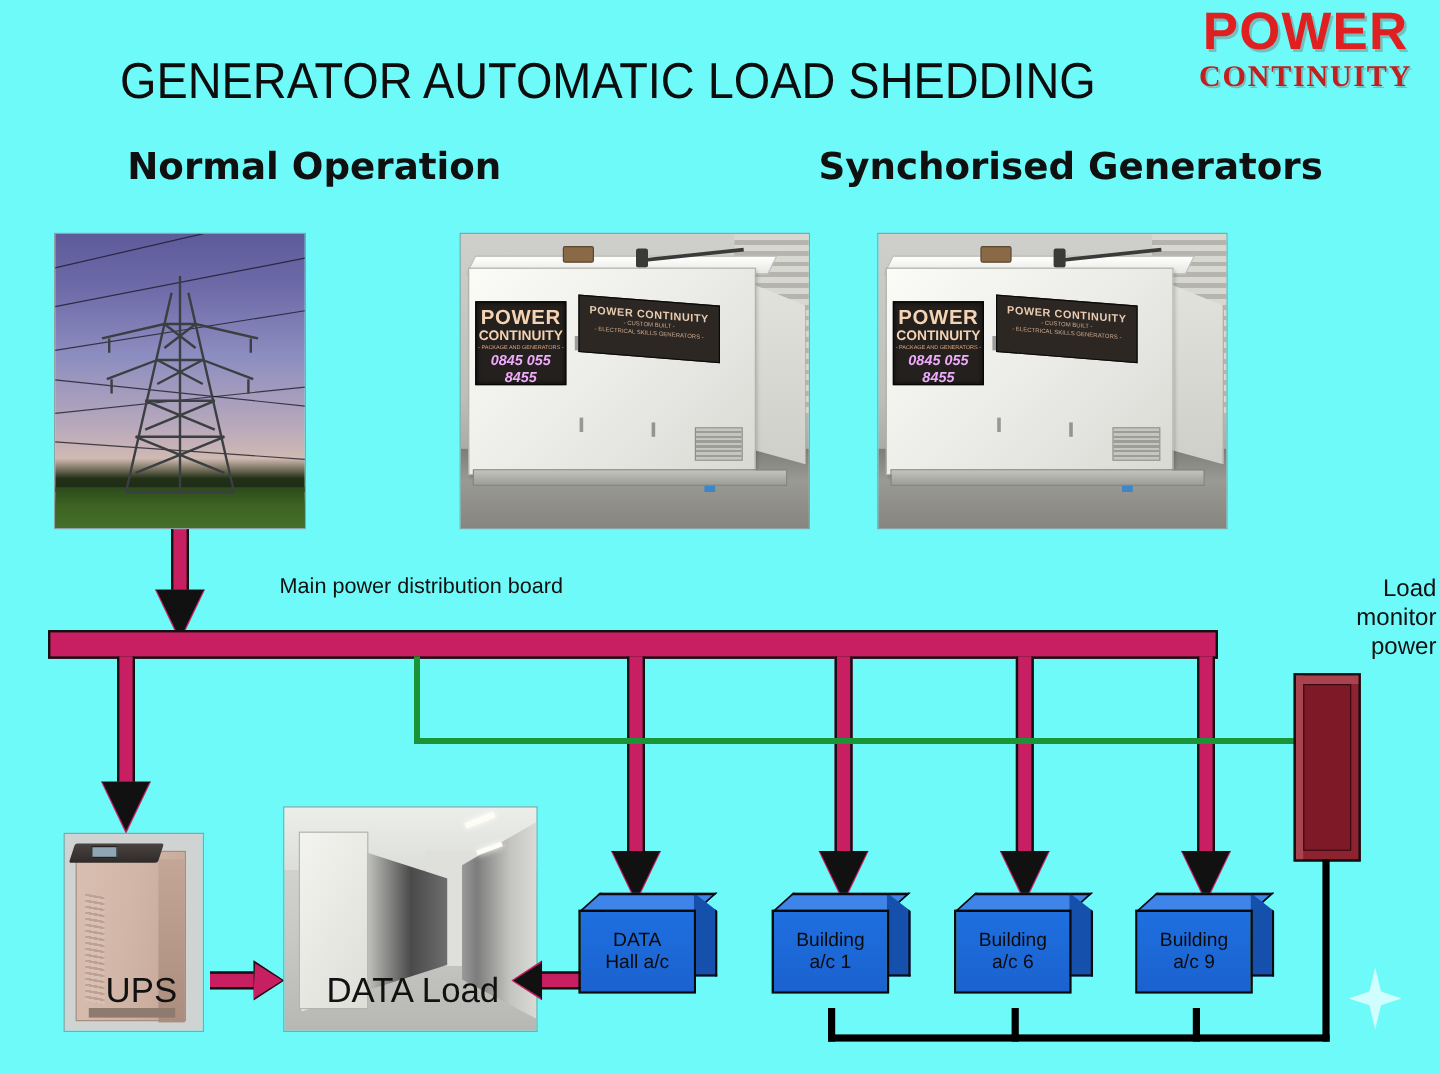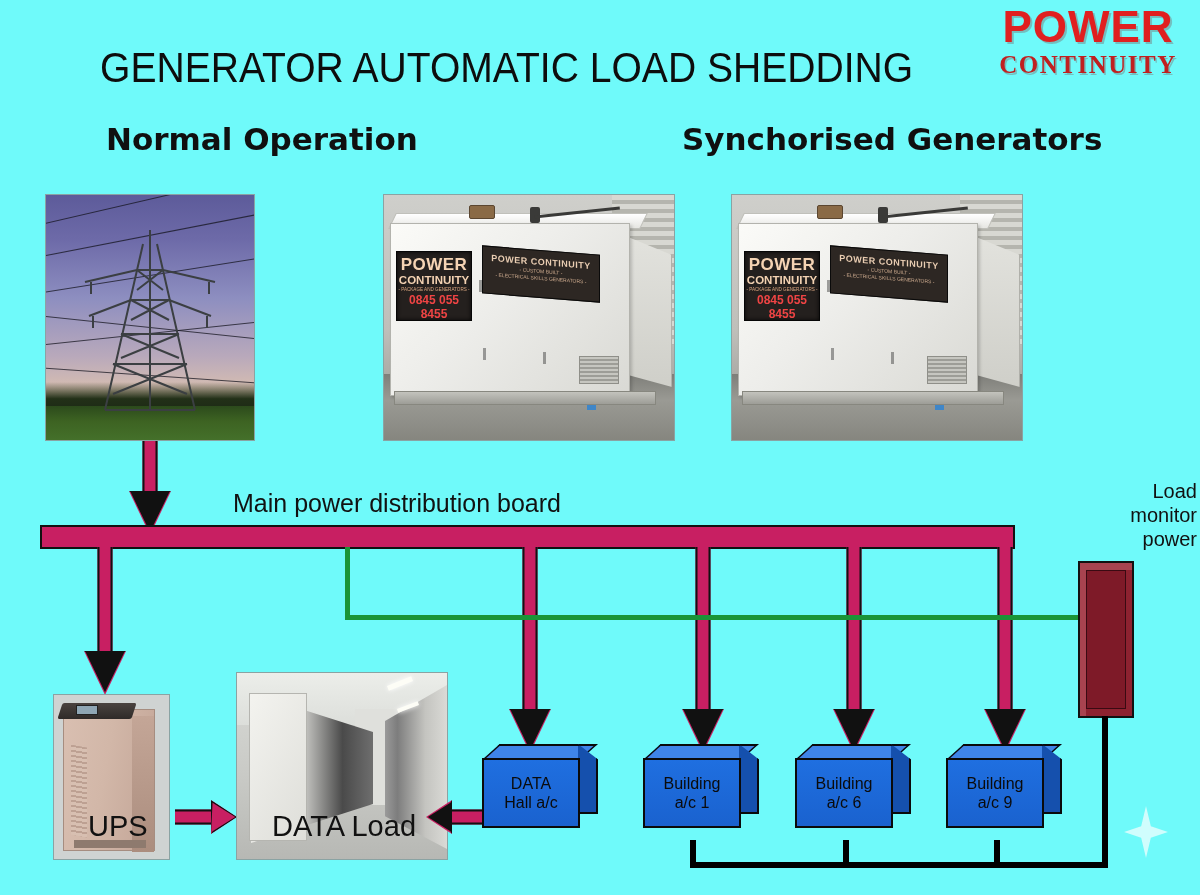--- a/index.html
+++ b/index.html
@@ -102,22 +102,22 @@
     position: absolute; left: 12px; top: 56px; width: 76px; height: 70px;
     background: #24201e; border: 1px solid #060606;
     color: #f0c8a8; text-align: center; overflow: hidden;
     box-shadow: inset 0 0 4px rgba(0,0,0,0.8);
   }
   .gen-panel .p1 { font-weight: bold; font-size: 17px; color:#f5d4b4; line-height: 18px; margin-top: 4px;
     font-family:"Liberation Sans", sans-serif; letter-spacing:0.5px; }
   .gen-panel .p2 { font-weight: bold; font-size: 11.5px; color:#f3d2b2; line-height: 13px;
     font-family:"Liberation Sans", sans-serif; }
   .gen-panel .p3 { font-size: 4.6px; color:#d9a57f; line-height: 6px; }
-  .gen-panel .p4 { font-weight: bold; font-size: 12px; color:#ef4444; line-height: 14px;
-    font-family:"Liberation Sans", sans-serif; }
+  .gen-panel .p4 { font-weight: bold; font-size: 12px; color:#f0abfc; line-height: 14px;
+    font-family:"Liberation Sans", sans-serif;font-style:italic; }
   .gen-banner {
     position: absolute; left: 98px; top: 55px; width: 118px; height: 48px;
     background: #2d2723; border:1px solid #0a0a0a;
     transform: skewY(4.5deg);
     color:#e9cdb2; text-align:center; overflow:hidden;
   }
   .gen-banner .b1 { font-size: 9px; font-weight: bold; margin-top:6px; line-height:11px; letter-spacing:0.5px; }
   .gen-banner .b2 { font-size: 5px; line-height: 7px; color:#caa88c; }
   .gen-door { position: absolute; background: rgba(0,0,0,0.35); width: 3px; height: 12px; }
   .gen-vent { position:absolute; left: 188px; top: 132px; width: 40px; height: 28px;
@@ -176,21 +176,21 @@
     clip-path: polygon(0 50%, 100% 0, 100% 100%, 94% 92%, 7% 50%, 94% 8%, 100% 0); }
 
   
   .green { position: absolute; background: #1a9437; }
 
   
   .black { position: absolute; background: #000; }
 
   
   .dlabel { position: absolute; color: #111; font-family: "Liberation Sans", sans-serif; }
-  #lbl-board { left: 233px; top: 489px; font-size: 25px; white-space: nowrap; }
+  #lbl-board { left: 233px; top: 478px; font-size: 18px; white-space: nowrap; }
   #lbl-monitor { left: 1087px; top: 479px; font-size: 20px; line-height: 24px; text-align: right; width: 110px; }
 
   
   #monitor {
     position: absolute; left: 1078px; top: 561px; width: 56px; height: 157px;
     background: #8d2230; border: 2px solid #111;
   }
   #monitor .inner {
     position: absolute; left: 6px; top: 7px; right: 6px; bottom: 7px;
     background: #7e1a28; border: 1px solid #3a0a12;

